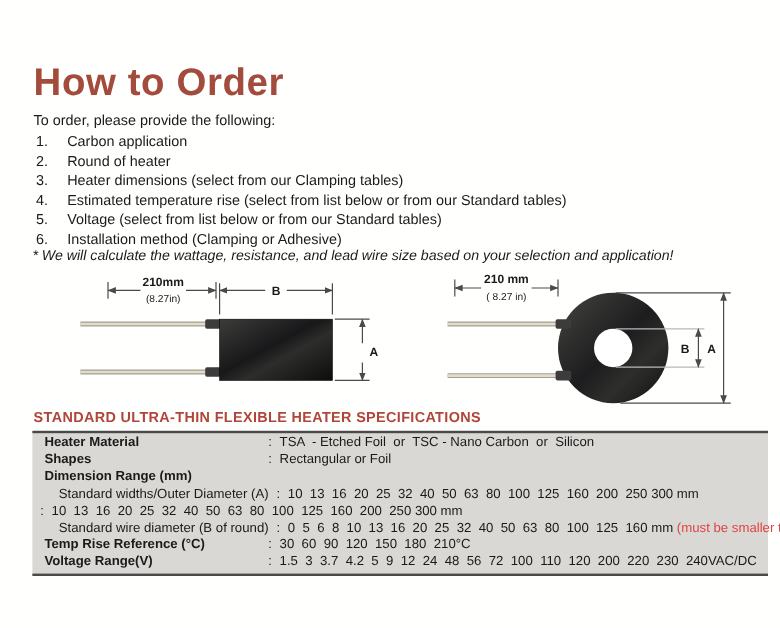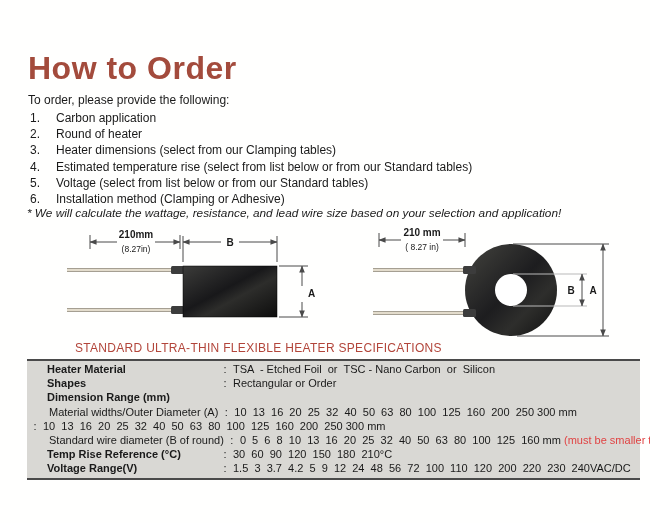--- a/index.html
+++ b/index.html
@@ -16,27 +16,27 @@
   .footnote { position:absolute; left:27px; top:206px; font-size:11.8px; font-style:italic; }
 
   .diagrams { position:absolute; left:0; top:226px; width:650px; display:flex; align-items:flex-start; }
   .diagram-rect { margin-left:62px; }
   .diagram-round { margin-left:38px; margin-top:-2px; }
   svg text { font-family:"Liberation Sans", sans-serif; fill:#1a1a1a; }
   .dim-num { font-size:10px; font-weight:bold; }
   .dim-sub { font-size:8.5px; }
   .dim-letter { font-size:10px; font-weight:bold; }
 
-  .spec-heading { position:absolute; left:28px; top:341px; font-size:12px; font-weight:normal;
-    color:#b2453a; letter-spacing:0.3px;margin-left:47px; }
+  .spec-heading { position:absolute; left:28px; top:341px; font-size:12px; font-weight:bold;
+    color:#b2453a; letter-spacing:0.3px; }
   .spec-table { position:absolute; left:27px; top:359px; width:613px;
     background:#d9d8d4; border-top:2px solid #4a4a4a; border-bottom:2px solid #4a4a4a;
     padding:1px 0 2px 0; }
   .spec-row { display:flex; font-size:11px; line-height:14.2px; }
-  .spec-row .label { flex:0 0 190px; font-weight:bold; padding-left:20px; white-space:pre; }
+  .spec-row .label { flex:0 0 190px; font-weight:bold; padding-left:10px; white-space:pre; }
   .spec-row.indent .label { font-weight:normal; padding-left:22px; }
   .spec-row .colon { flex:0 0 16px; text-align:center; }
   .spec-row .value { white-space:pre; }
   .spec-row .value-note { color:#e04343; white-space:pre; }
 </style>
 </head>
 <body>
 
 <div class="page">
 
@@ -178,27 +178,27 @@
 
   <div class="spec-table">
     <div class="spec-row">
       <span class="label">Heater Material</span>
       <span class="colon">:</span>
       <span class="value">TSA  - Etched Foil  or  TSC - Nano Carbon  or  Silicon</span>
     </div>
     <div class="spec-row">
       <span class="label">Shapes</span>
       <span class="colon">:</span>
-      <span class="value">Rectangular or Order</span>
+      <span class="value">Rectangular or Foil</span>
     </div>
     <div class="spec-row">
       <span class="label">Dimension Range (mm)</span>
     </div>
     <div class="spec-row indent">
-      <span class="label">Material widths/Outer Diameter (A)</span>
+      <span class="label">Standard widths/Outer Diameter (A)</span>
       <span class="colon">:</span>
       <span class="value">10  13  16  20  25  32  40  50  63  80  100  125  160  200  250 300 mm</span>
     </div>
     <div class="spec-row indent">
       <span class="colon">:</span>
       <span class="value">10  13  16  20  25  32  40  50  63  80  100  125  160  200  250 300 mm</span>
     </div>
     <div class="spec-row indent">
       <span class="label">Standard wire diameter (B of round)</span>
       <span class="colon">:</span>

